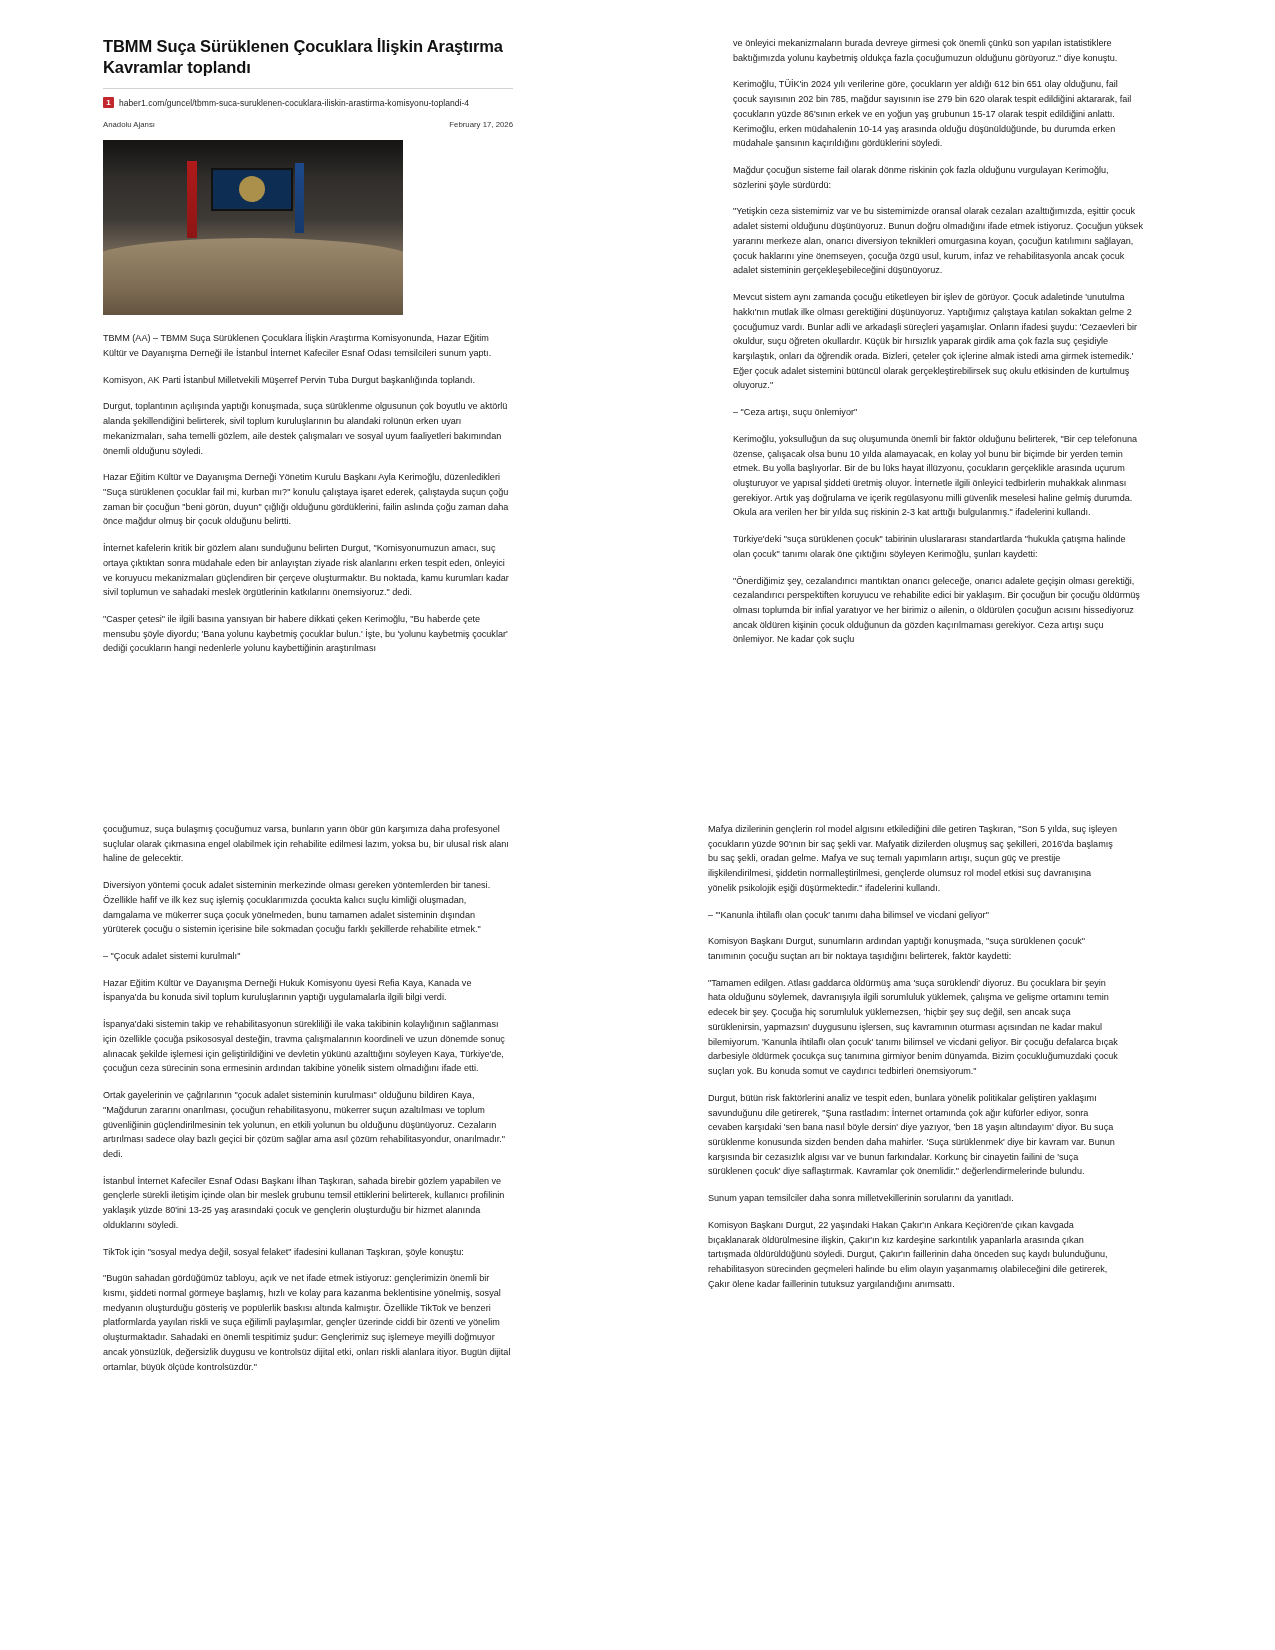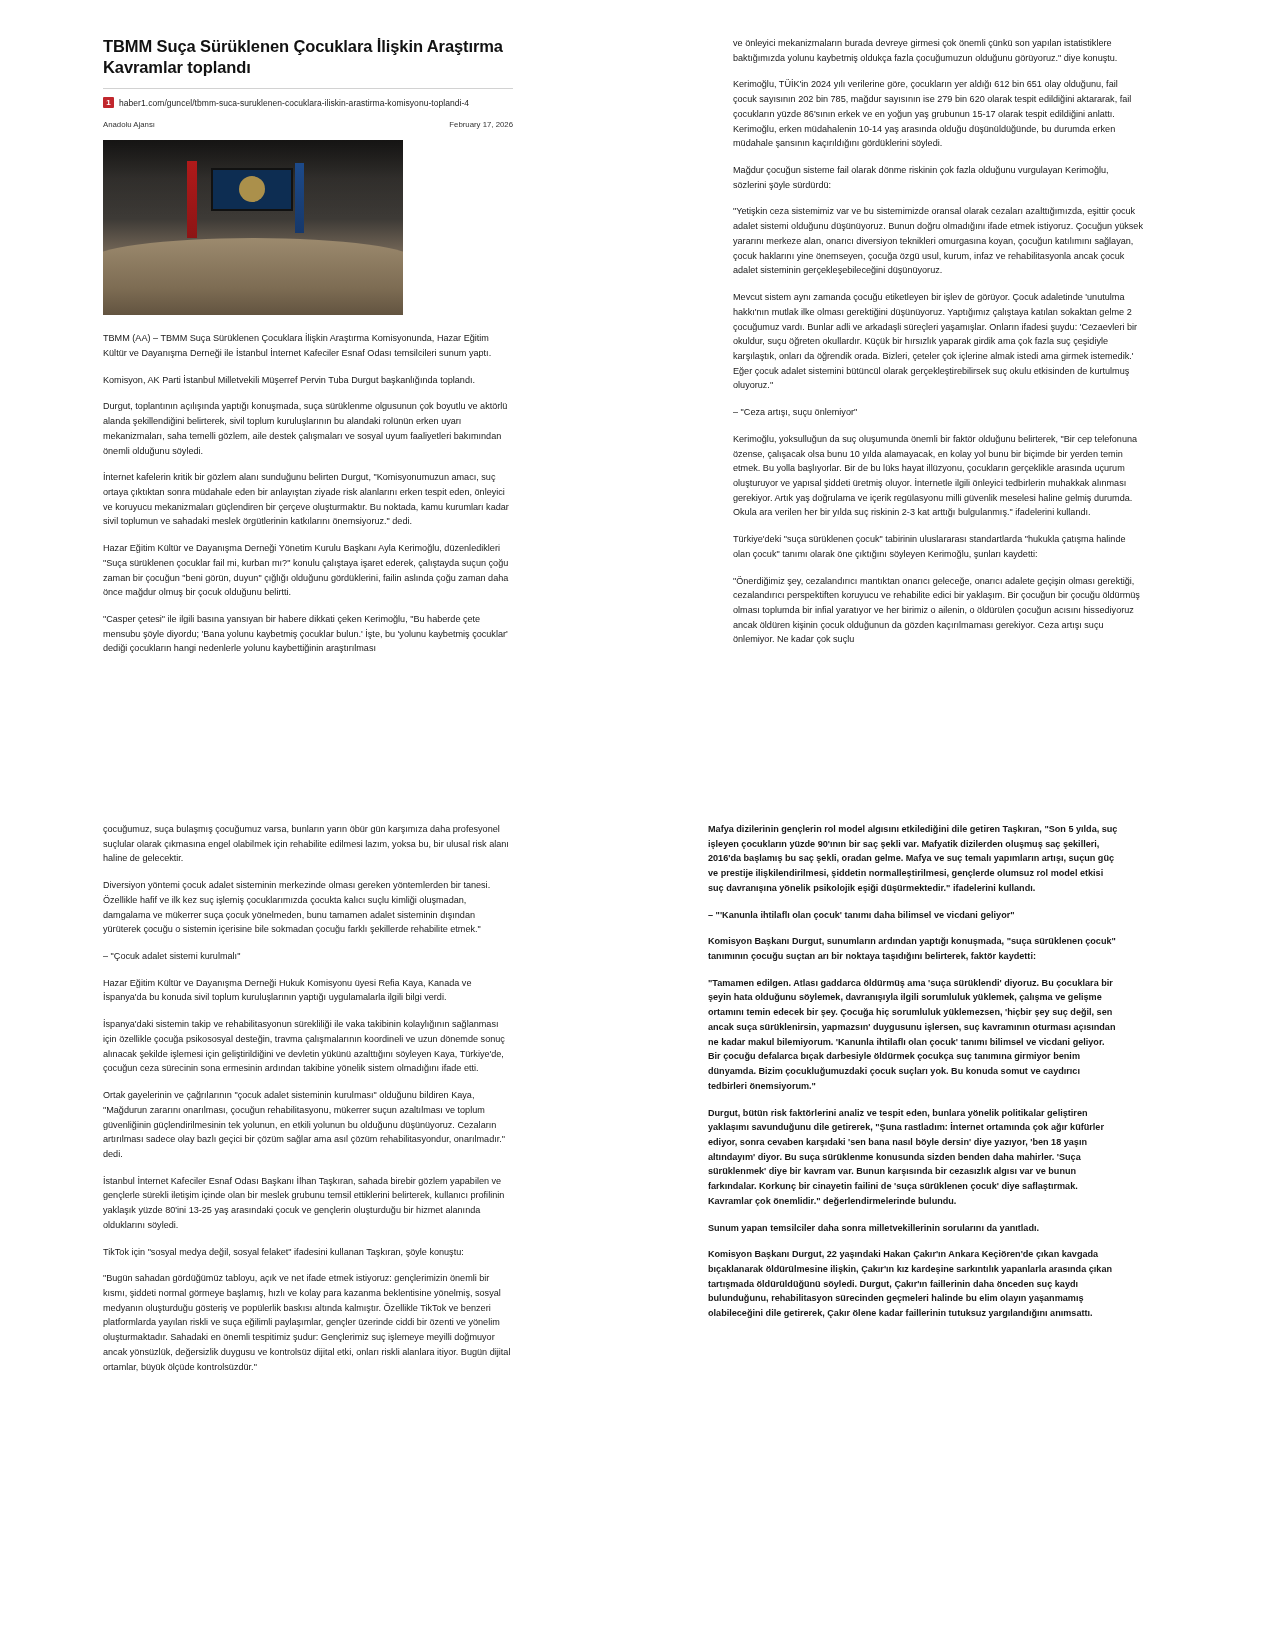--- a/index.html
+++ b/index.html
@@ -19,21 +19,21 @@
     height: 1650px;
     box-sizing: border-box;
   }
   .col {
     position: absolute;
     width: 410px;
   }
   #col-left-top  { left: 103px; top: 36px; }
   #col-right-top { left: 708px; top: 36px; margin-left: 25px; }
   #col-left-bottom  { left: 103px; top: 822px; }
-  #col-right-bottom { left: 708px; top: 822px; font-weight: bold; }
+  #col-right-bottom { left: 708px; top: 822px; }
 
   h1.title {
     font-size: 16.5px;
     line-height: 1.28;
     font-weight: bold;
     margin: 0 0 10px 0;
     color: #111;
     letter-spacing: -0.1px;
   }
   .title-rule {
@@ -180,22 +180,22 @@
         <div class="flag"></div>
         <div class="screen"></div>
         <div class="flag2"></div>
         <div class="people"></div>
         <div class="table"></div>
       </div>
     </div>
     <p class="body">TBMM (AA) – TBMM Suça Sürüklenen Çocuklara İlişkin Araştırma Komisyonunda, Hazar Eğitim Kültür ve Dayanışma Derneği ile İstanbul İnternet Kafeciler Esnaf Odası temsilcileri sunum yaptı.</p>
     <p class="body">Komisyon, AK Parti İstanbul Milletvekili Müşerref Pervin Tuba Durgut başkanlığında toplandı.</p>
     <p class="body">Durgut, toplantının açılışında yaptığı konuşmada, suça sürüklenme olgusunun çok boyutlu ve aktörlü alanda şekillendiğini belirterek, sivil toplum kuruluşlarının bu alandaki rolünün erken uyarı mekanizmaları, saha temelli gözlem, aile destek çalışmaları ve sosyal uyum faaliyetleri bakımından önemli olduğunu söyledi.</p>
+    <p class="body">Hazar Eğitim Kültür ve Dayanışma Derneği Yönetim Kurulu Başkanı Ayla Kerimoğlu, düzenledikleri "Suça sürüklenen çocuklar fail mi, kurban mı?" konulu çalıştaya işaret ederek, çalıştayda suçun çoğu zaman bir çocuğun "beni görün, duyun" çığlığı olduğunu gördüklerini, failin aslında çoğu zaman daha önce mağdur olmuş bir çocuk olduğunu belirtti.</p>
     <p class="body">İnternet kafelerin kritik bir gözlem alanı sunduğunu belirten Durgut, "Komisyonumuzun amacı, suç ortaya çıktıktan sonra müdahale eden bir anlayıştan ziyade risk alanlarını erken tespit eden, önleyici ve koruyucu mekanizmaları güçlendiren bir çerçeve oluşturmaktır. Bu noktada, kamu kurumları kadar sivil toplumun ve sahadaki meslek örgütlerinin katkılarını önemsiyoruz." dedi.</p>
-    <p class="body">Hazar Eğitim Kültür ve Dayanışma Derneği Yönetim Kurulu Başkanı Ayla Kerimoğlu, düzenledikleri "Suça sürüklenen çocuklar fail mi, kurban mı?" konulu çalıştaya işaret ederek, çalıştayda suçun çoğu zaman bir çocuğun "beni görün, duyun" çığlığı olduğunu gördüklerini, failin aslında çoğu zaman daha önce mağdur olmuş bir çocuk olduğunu belirtti.</p>
     <p class="body">"Casper çetesi" ile ilgili basına yansıyan bir habere dikkati çeken Kerimoğlu, "Bu haberde çete mensubu şöyle diyordu; 'Bana yolunu kaybetmiş çocuklar bulun.' İşte, bu 'yolunu kaybetmiş çocuklar' dediği çocukların hangi nedenlerle yolunu kaybettiğinin araştırılması</p>
   </div>
 
   <div class="col" id="col-right-top">
     <p class="body">ve önleyici mekanizmaların burada devreye girmesi çok önemli çünkü son yapılan istatistiklere baktığımızda yolunu kaybetmiş oldukça fazla çocuğumuzun olduğunu görüyoruz." diye konuştu.</p>
     <p class="body">Kerimoğlu, TÜİK'in 2024 yılı verilerine göre, çocukların yer aldığı 612 bin 651 olay olduğunu, fail çocuk sayısının 202 bin 785, mağdur sayısının ise 279 bin 620 olarak tespit edildiğini aktararak, fail çocukların yüzde 86'sının erkek ve en yoğun yaş grubunun 15-17 olarak tespit edildiğini anlattı. Kerimoğlu, erken müdahalenin 10-14 yaş arasında olduğu düşünüldüğünde, bu durumda erken müdahale şansının kaçırıldığını gördüklerini söyledi.</p>
     <p class="body">Mağdur çocuğun sisteme fail olarak dönme riskinin çok fazla olduğunu vurgulayan Kerimoğlu, sözlerini şöyle sürdürdü:</p>
     <p class="body">"Yetişkin ceza sistemimiz var ve bu sistemimizde oransal olarak cezaları azalttığımızda, eşittir çocuk adalet sistemi olduğunu düşünüyoruz. Bunun doğru olmadığını ifade etmek istiyoruz. Çocuğun yüksek yararını merkeze alan, onarıcı diversiyon teknikleri omurgasına koyan, çocuğun katılımını sağlayan, çocuk haklarını yine önemseyen, çocuğa özgü usul, kurum, infaz ve rehabilitasyonla ancak çocuk adalet sisteminin gerçekleşebileceğini düşünüyoruz.</p>
     <p class="body">Mevcut sistem aynı zamanda çocuğu etiketleyen bir işlev de görüyor. Çocuk adaletinde 'unutulma hakkı'nın mutlak ilke olması gerektiğini düşünüyoruz. Yaptığımız çalıştaya katılan sokaktan gelme 2 çocuğumuz vardı. Bunlar adli ve arkadaşli süreçleri yaşamışlar. Onların ifadesi şuydu: 'Cezaevleri bir okuldur, suçu öğreten okullardır. Küçük bir hırsızlık yaparak girdik ama çok fazla suç çeşidiyle karşılaştık, onları da öğrendik orada. Bizleri, çeteler çok içlerine almak istedi ama girmek istemedik.' Eğer çocuk adalet sistemini bütüncül olarak gerçekleştirebilirsek suç okulu etkisinden de kurtulmuş oluyoruz."</p>
     <p class="body">– "Ceza artışı, suçu önlemiyor"</p>

